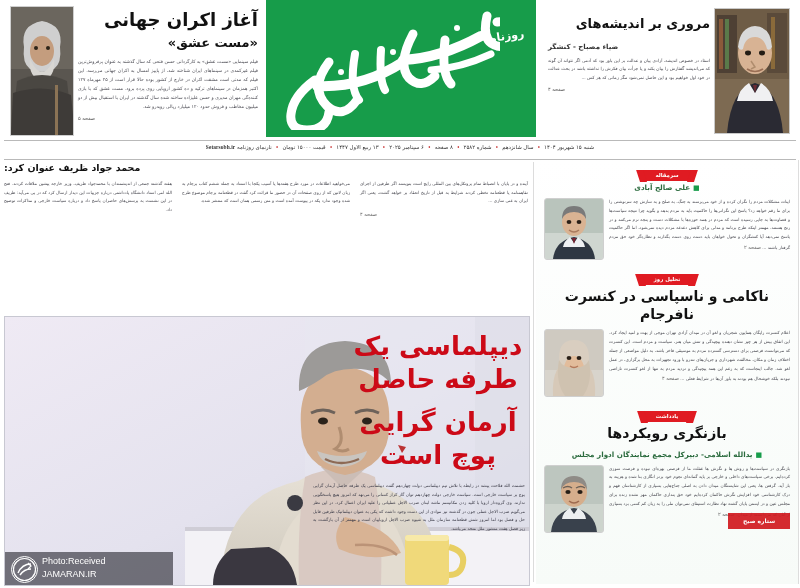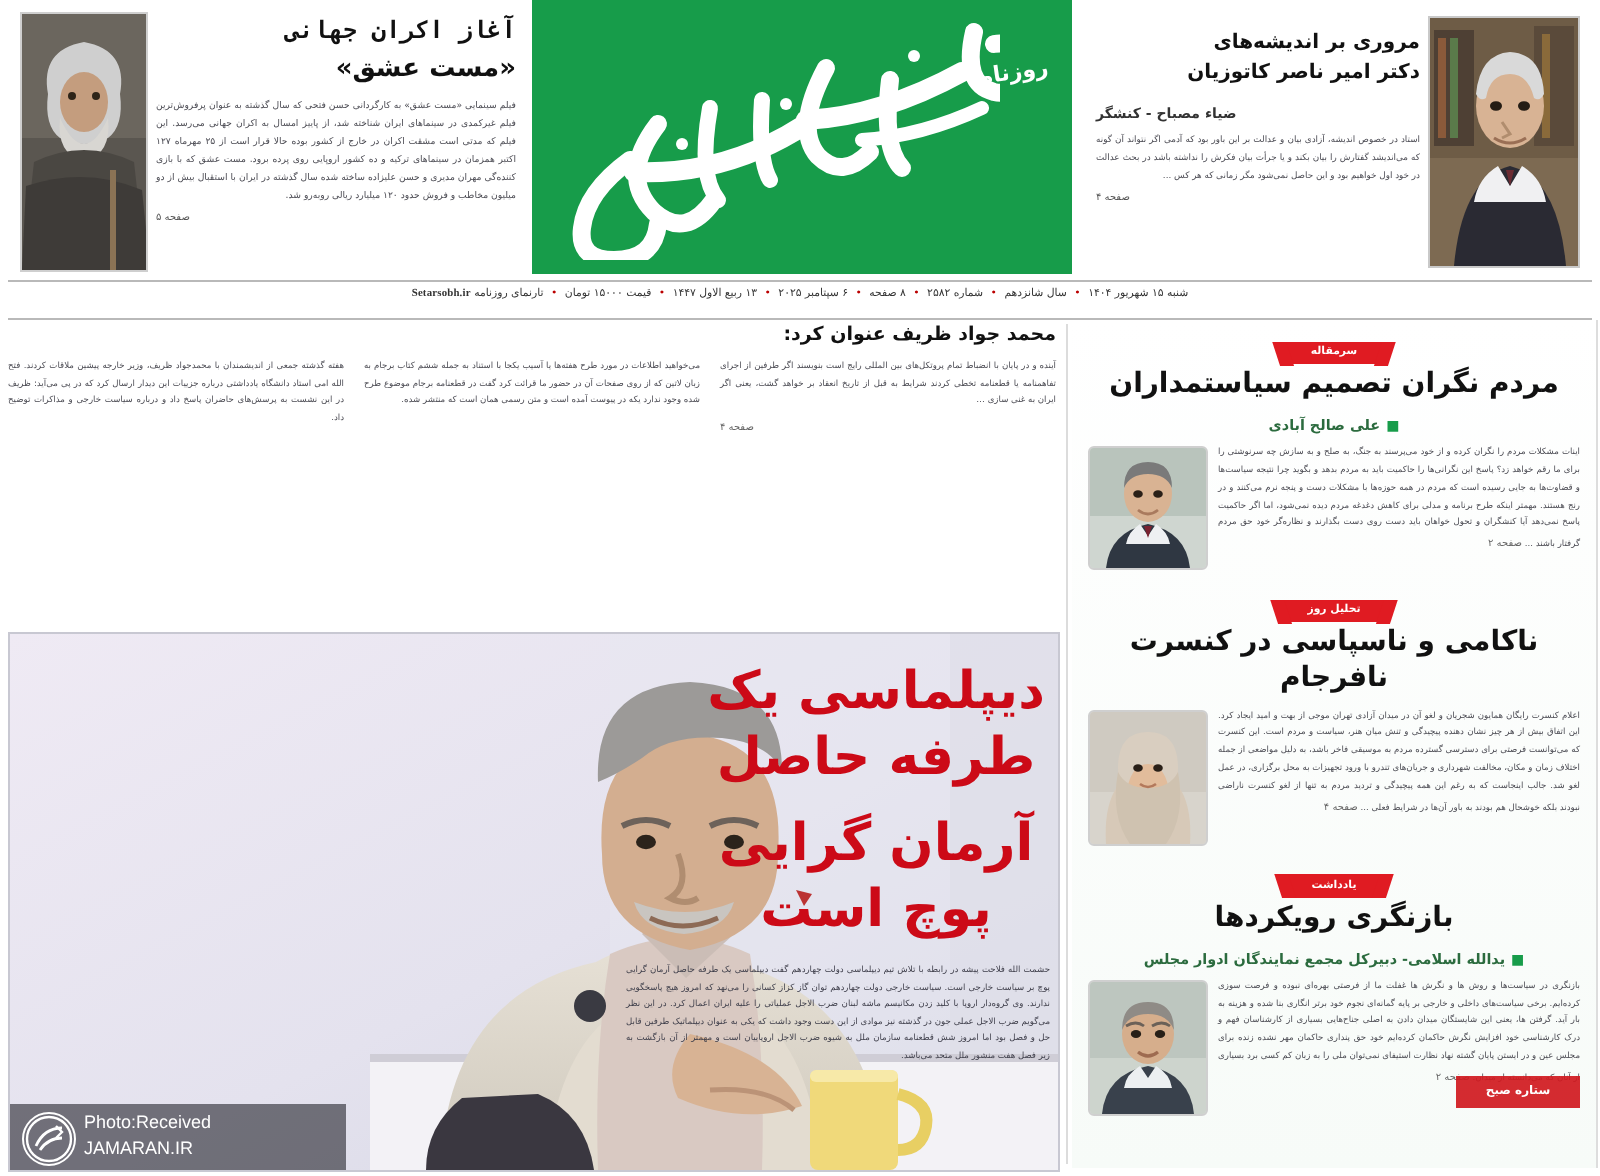--- a/index.html
+++ b/index.html
@@ -17,21 +17,21 @@
 
   
   .teaser-left{position:absolute;left:4px;top:4px;width:258px;height:136px;}
   .teaser-left .photo{
     position:absolute;left:6px;top:2px;width:62px;height:128px;
     border:1px solid #cfcfcf;overflow:hidden;
     background:linear-gradient(160deg,#6e6a62 0%,#52505a 35%,#3d3b42 100%);
   }
   .photo-man-a{position:absolute;inset:0;}
   .teaser-left .txt{position:absolute;left:74px;top:4px;width:180px;text-align:right;}
-  .tl-h1{font-size:12px;font-weight:bold;line-height:1.35;color:#111;font-family:Liberation Mono, monospace;}
+  .tl-h1{font-size:18px;font-weight:bold;line-height:1.35;color:#111;}
   .tl-h2{font-size:13px;font-weight:bold;line-height:1.35;color:#111;margin-top:2px;}
   .tl-body{
     font-size:4.6px;line-height:1.95;color:#4a4a52;margin-top:6px;
     text-align:justify;direction:rtl;
   }
   .pageref{font-size:5px;color:#555;margin-top:3px;text-align:left;}
 
   
   .masthead{
     position:absolute;left:266px;top:0px;width:270px;height:137px;
@@ -48,21 +48,21 @@
   .mast-name svg{width:100%;height:100%;display:block;}
 
   
   .teaser-right{position:absolute;left:540px;top:4px;width:256px;height:136px;}
   .tr-photo{
     position:absolute;right:6px;top:4px;width:74px;height:124px;
     border:1px solid #c9c9c9;overflow:hidden;
     background:linear-gradient(150deg,#b8a894 0%,#8e7f6d 40%,#6f6354 100%);
   }
   .tr-txt{position:absolute;right:86px;top:10px;width:162px;text-align:right;}
-  .tr-h1{font-size:10px;font-weight:bold;line-height:1.5;color:#111;}
+  .tr-h1{font-size:13px;font-weight:bold;line-height:1.5;color:#111;}
   .tr-by{font-size:7px;font-weight:bold;color:#333;margin-top:9px;text-align:left;}
   .tr-body{font-size:4.4px;line-height:2.0;color:#4a4a52;margin-top:6px;text-align:justify;}
 
   
   .datebar{
     position:absolute;left:4px;top:140px;width:792px;height:18px;
     border-top:1px solid #b9b9b9;border-bottom:1px solid #b9b9b9;
     background:#fff;
   }
   .datebar-inner{
@@ -110,21 +110,21 @@
   .rail-ava{
     width:58px;height:60px;flex:0 0 58px;border:1px solid #cfcfcf;border-radius:3px;
     overflow:hidden;background:#ddd;position:relative;
   }
   .rail-ava.tall{height:66px;}
   .rail-pageref{font-size:5px;color:#666;margin-top:2px;}
 
   
   .lead{position:absolute;left:4px;top:162px;width:524px;}
   .lead-kicker{
-    text-align:right;font-size:9.5px;font-weight:bold;color:#111;margin-bottom:2px;
+    text-align:left;font-size:9.5px;font-weight:bold;color:#111;margin-bottom:2px;
   }
   .lead-head{
     text-align:center;font-size:41px;font-weight:bold;color:#000;
     line-height:1.12;letter-spacing:-0.5px;
   }
   .lead-cols{
     display:flex;gap:10px;margin-top:7px;direction:rtl;
     border-bottom:0;
   }
   .lead-col{flex:1;font-size:4.3px;line-height:2.0;color:#4a4a52;text-align:justify;}
@@ -237,21 +237,20 @@
           <ellipse cx="47" cy="44" rx="3" ry="2.4" fill="#241c14"></ellipse>
           <path d="M36 52 l4 6 l-4 2" stroke="#b08d6e" stroke-width="1.5" fill="none"></path>
           <path d="M32 60 q8 5 16 0" stroke="#9a6f55" stroke-width="1.6" fill="none"></path>
           <path d="M12 124 q4-44 28-50 q24 6 28 50Z" fill="#2a2a33"></path>
           <path d="M34 74 l6 10 l6-10 q10 6 12 18 l-36 0 q2-12 12-18Z" fill="#f0f0f2"></path>
           <path d="M38 76 l2 8 l2-8Z" fill="#6b2b33"></path>
         </svg>
       </div>
       <div class="tr-txt">
         <div class="tr-h1">مروری بر اندیشه‌های</div>
-        <div class="tr-h1">دکتر امیر ناصر کاتوزیان</div>
         <div class="tr-by">ضیاء مصباح - کنشگر</div>
         <div class="tr-body">استاد در خصوص اندیشه، آزادی بیان و عدالت بر این باور بود که آدمی اگر نتواند آن گونه که می‌اندیشد گفتارش را بیان بکند و یا جرأت بیان فکرش را نداشته باشد در بحث عدالت در خود اول خواهیم بود و این حاصل نمی‌شود مگر زمانی که هر کس ...</div>
         <div class="pageref">صفحه ۴</div>
       </div>
     </div>
   </div>
 
   <div class="datebar">
     <div class="datebar-inner">
       <span>شنبه ۱۵ شهریور ۱۴۰۴</span>
@@ -348,21 +347,20 @@
   </div>
 
   <div class="vrule"></div>
 
   <div class="rail">
 
     <div class="rail-item" style="padding-top:2px;">
       <div class="tagwrap">
         <span class="tag">سرمقاله</span>
       </div>
-      <div class="rail-title">مردم نگران تصمیم سیاستمداران</div>
       <div class="rail-by">
         <span class="bullet">■</span><span>علی صالح آبادی</span>
       </div>
       <div class="rail-row">
         <div class="rail-body">
           <span>اینات مشکلات مردم را نگران کرده و از خود می‌پرسند به جنگ، به صلح و به سازش چه سرنوشتی را برای ما رقم خواهد زد؟ پاسخ این نگرانی‌ها را حاکمیت باید به مردم بدهد و بگوید چرا نتیجه سیاست‌ها و قضاوت‌ها به جایی رسیده است که مردم در همه حوزه‌ها با مشکلات دست و پنجه نرم می‌کنند و در رنج هستند. مهمتر اینکه طرح برنامه و مدلی برای کاهش دغدغه مردم دیده نمی‌شود، اما اگر حاکمیت پاسخ نمی‌دهد آیا کنشگران و تحول خواهان باید دست روی دست بگذارند و نظاره‌گر خود حق مردم گرفتار باشند ...</span>
           <span class="rail-pageref">صفحه ۲</span>
         </div>
         <div class="rail-ava">
           <svg viewBox="0 0 58 60" preserveAspectRatio="xMidYMid slice">

